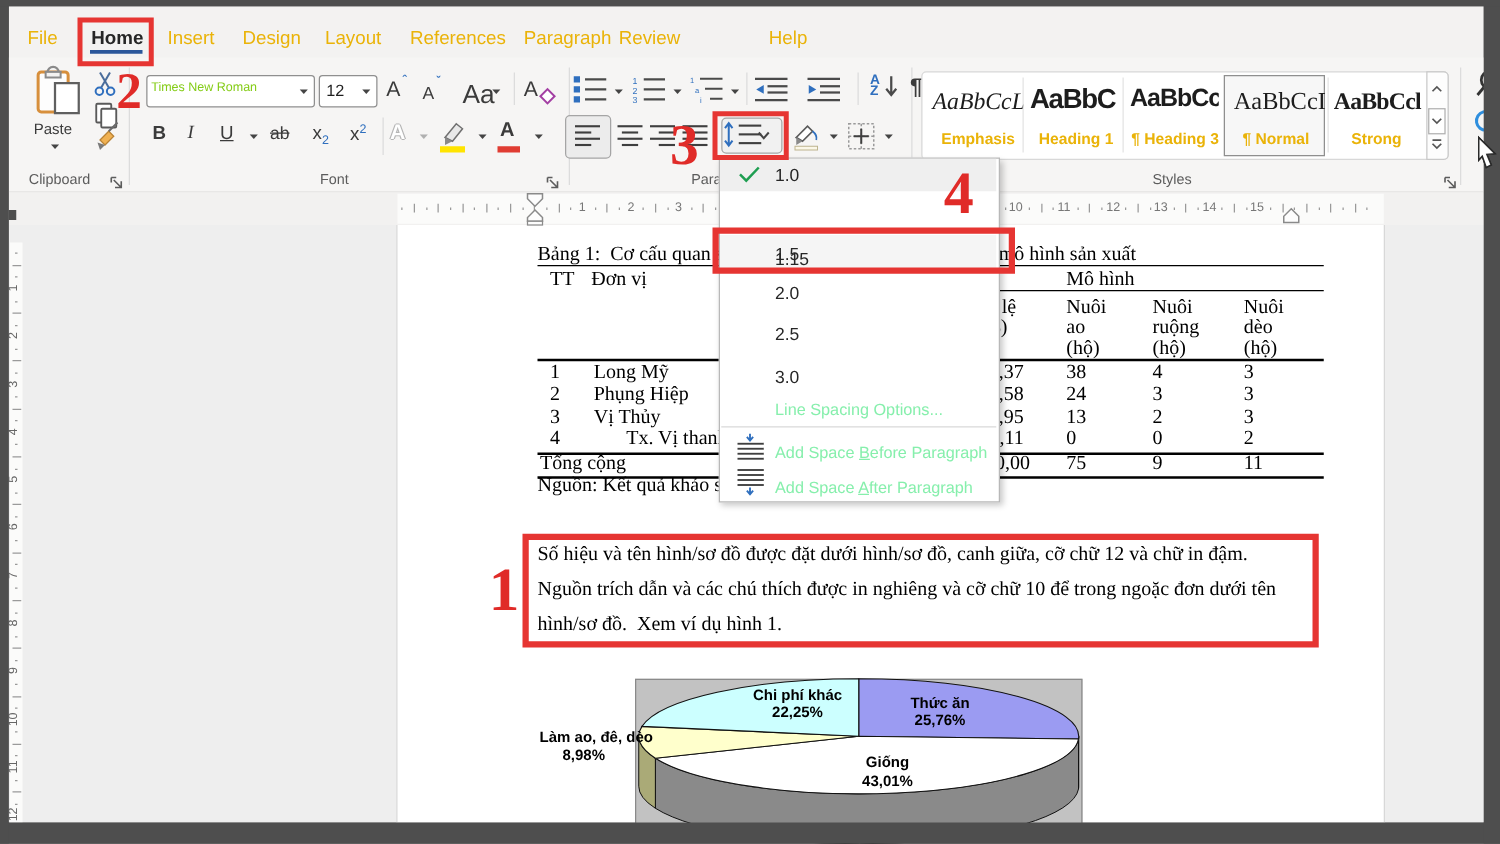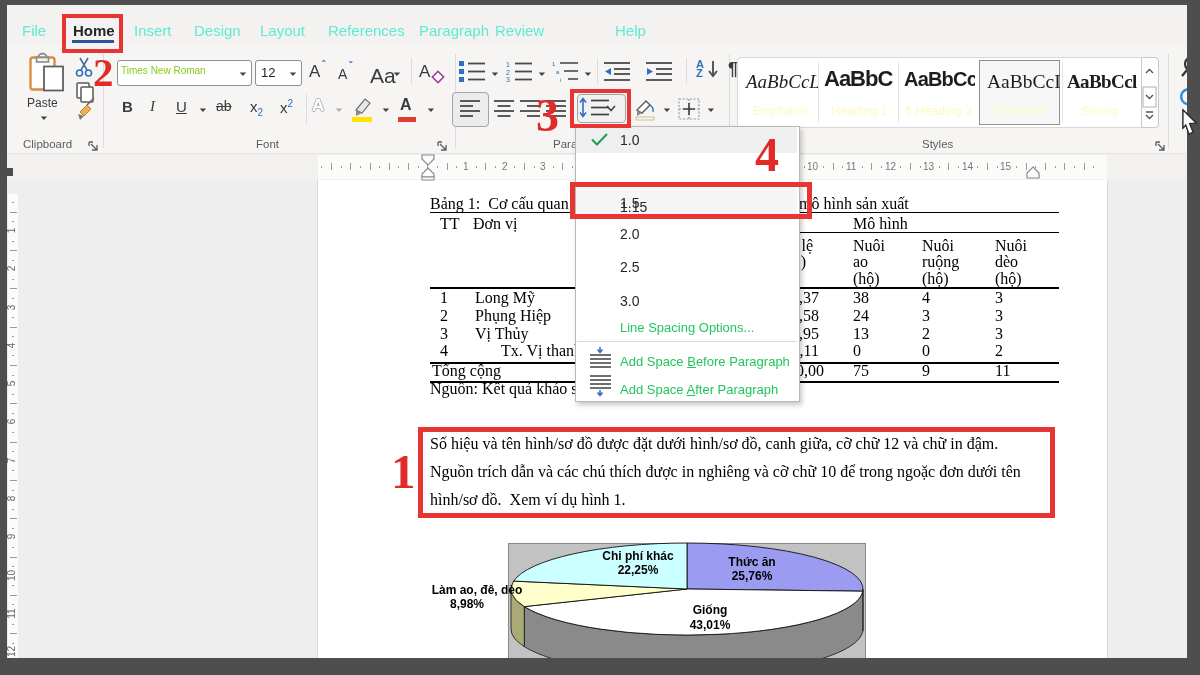--- a/index.html
+++ b/index.html
@@ -1,46 +1,46 @@
 <!DOCTYPE html>
 <html><head><meta charset="utf-8">
 <style>
   html,body{margin:0;padding:0;}
   body{width:1200px;height:675px;position:relative;overflow:hidden;
        background:#4e4e4e;font-family:"Liberation Sans",sans-serif;}
   .abs{position:absolute;}
   #win{position:absolute;left:7px;top:5px;width:1180px;height:653px;background:#f3f2f1;overflow:hidden;}
-  .tabtxt{position:absolute;top:22px;font-size:15px;color:#5eead4;}
+  .tabtxt{position:absolute;top:22px;font-size:15px;color:#eab308;}
   .ribbon{position:absolute;left:7px;top:46px;width:1180px;height:108px;background:#f6f5f4;}
   .glabel{position:absolute;top:138px;font-size:11.5px;color:#5c5c5c;}
   .vsep{position:absolute;top:54px;height:94px;width:1px;background:#dcdcdc;}
   .combo{position:absolute;background:#fff;border:1px solid #8f8f8f;border-radius:3px;}
   .ic{position:absolute;color:#3b3b3b;}
   .caret{position:absolute;color:#444;font-size:10px;font-weight:bold;transform:scaleY(0.62) scaleX(1.1);}
   .ruler{position:absolute;left:7px;top:154px;width:1180px;height:26px;background:#f2f1f0;}
   .canvas{position:absolute;left:7px;top:180px;width:1180px;height:478px;background:#eeeeee;}
   .page{position:absolute;left:318px;top:180px;width:789px;height:478px;background:#fff;border-left:1px solid #d8d8d8;border-right:1px solid #d8d8d8;margin-left:-1px;}
   .doc{position:absolute;font-family:"Liberation Serif",serif;color:#000;font-size:16px;line-height:17px;white-space:pre;margin-top:-2px;}
   .tline{position:absolute;background:#000;height:1.5px;}
   .redbox{position:absolute;border:4px solid #e63532;z-index:60;}
   .rednum{position:absolute;color:#e02b28;font-weight:bold;font-family:"Liberation Serif",serif;z-index:61;line-height:1;}
   .menu{position:absolute;left:575px;top:126px;width:223px;height:274px;background:#fff;
         border:1px solid #b8b8b8;box-shadow:2px 3px 5px rgba(0,0,0,0.22);z-index:50;}
-  .mi{position:absolute;left:620px;font-size:13px;color:#22c55e;z-index:52;}
+  .mi{position:absolute;left:620px;font-size:13px;color:#86efac;z-index:52;}
   .mnum{position:absolute;left:620px;font-size:14px;color:#262626;z-index:52;}
   .botbar{position:absolute;left:0;top:658px;width:1200px;height:17px;background:#4e4e4e;z-index:70;}
   .rightbar{position:absolute;left:1187px;top:0;width:13px;height:675px;background:#4e4e4e;z-index:70;}
   .tick{position:absolute;top:163px;width:1px;height:7px;background:#9a9a9a;}
   .dot{position:absolute;top:166px;width:1px;height:2px;background:#9a9a9a;}
   .rnum{position:absolute;top:161px;font-size:10px;color:#777;}
   .vtick{position:absolute;left:10px;width:7px;height:1px;background:#9a9a9a;z-index:8;}
   .vdot{position:absolute;left:12px;width:2px;height:1px;background:#9a9a9a;z-index:8;}
   .vnum{position:absolute;left:5px;width:12px;text-align:center;font-size:10px;color:#666;transform:rotate(-90deg);z-index:8;}
   .stylepv{position:absolute;top:68px;font-family:"Liberation Serif",serif;color:#1d1d1d;white-space:nowrap;}
-  .stylelb{position:absolute;top:104px;font-size:12.5px;color:#fef9c3;white-space:nowrap;}
+  .stylelb{position:absolute;top:104px;font-size:12.5px;color:#eab308;white-space:nowrap;font-weight:bold;}
   svg.ov{position:absolute;overflow:visible;}
 </style></head>
 <body>
 <div id="win"></div>
 
 <div class="tabtxt" style="left:22px;">File</div>
 <div class="tabtxt" style="left:73px;font-weight:bold;color:#262626;">Home</div>
 <div class="tabtxt" style="left:134px;">Insert</div>
 <div class="tabtxt" style="left:194px;">Design</div>
 <div class="tabtxt" style="left:260px;">Layout</div>

